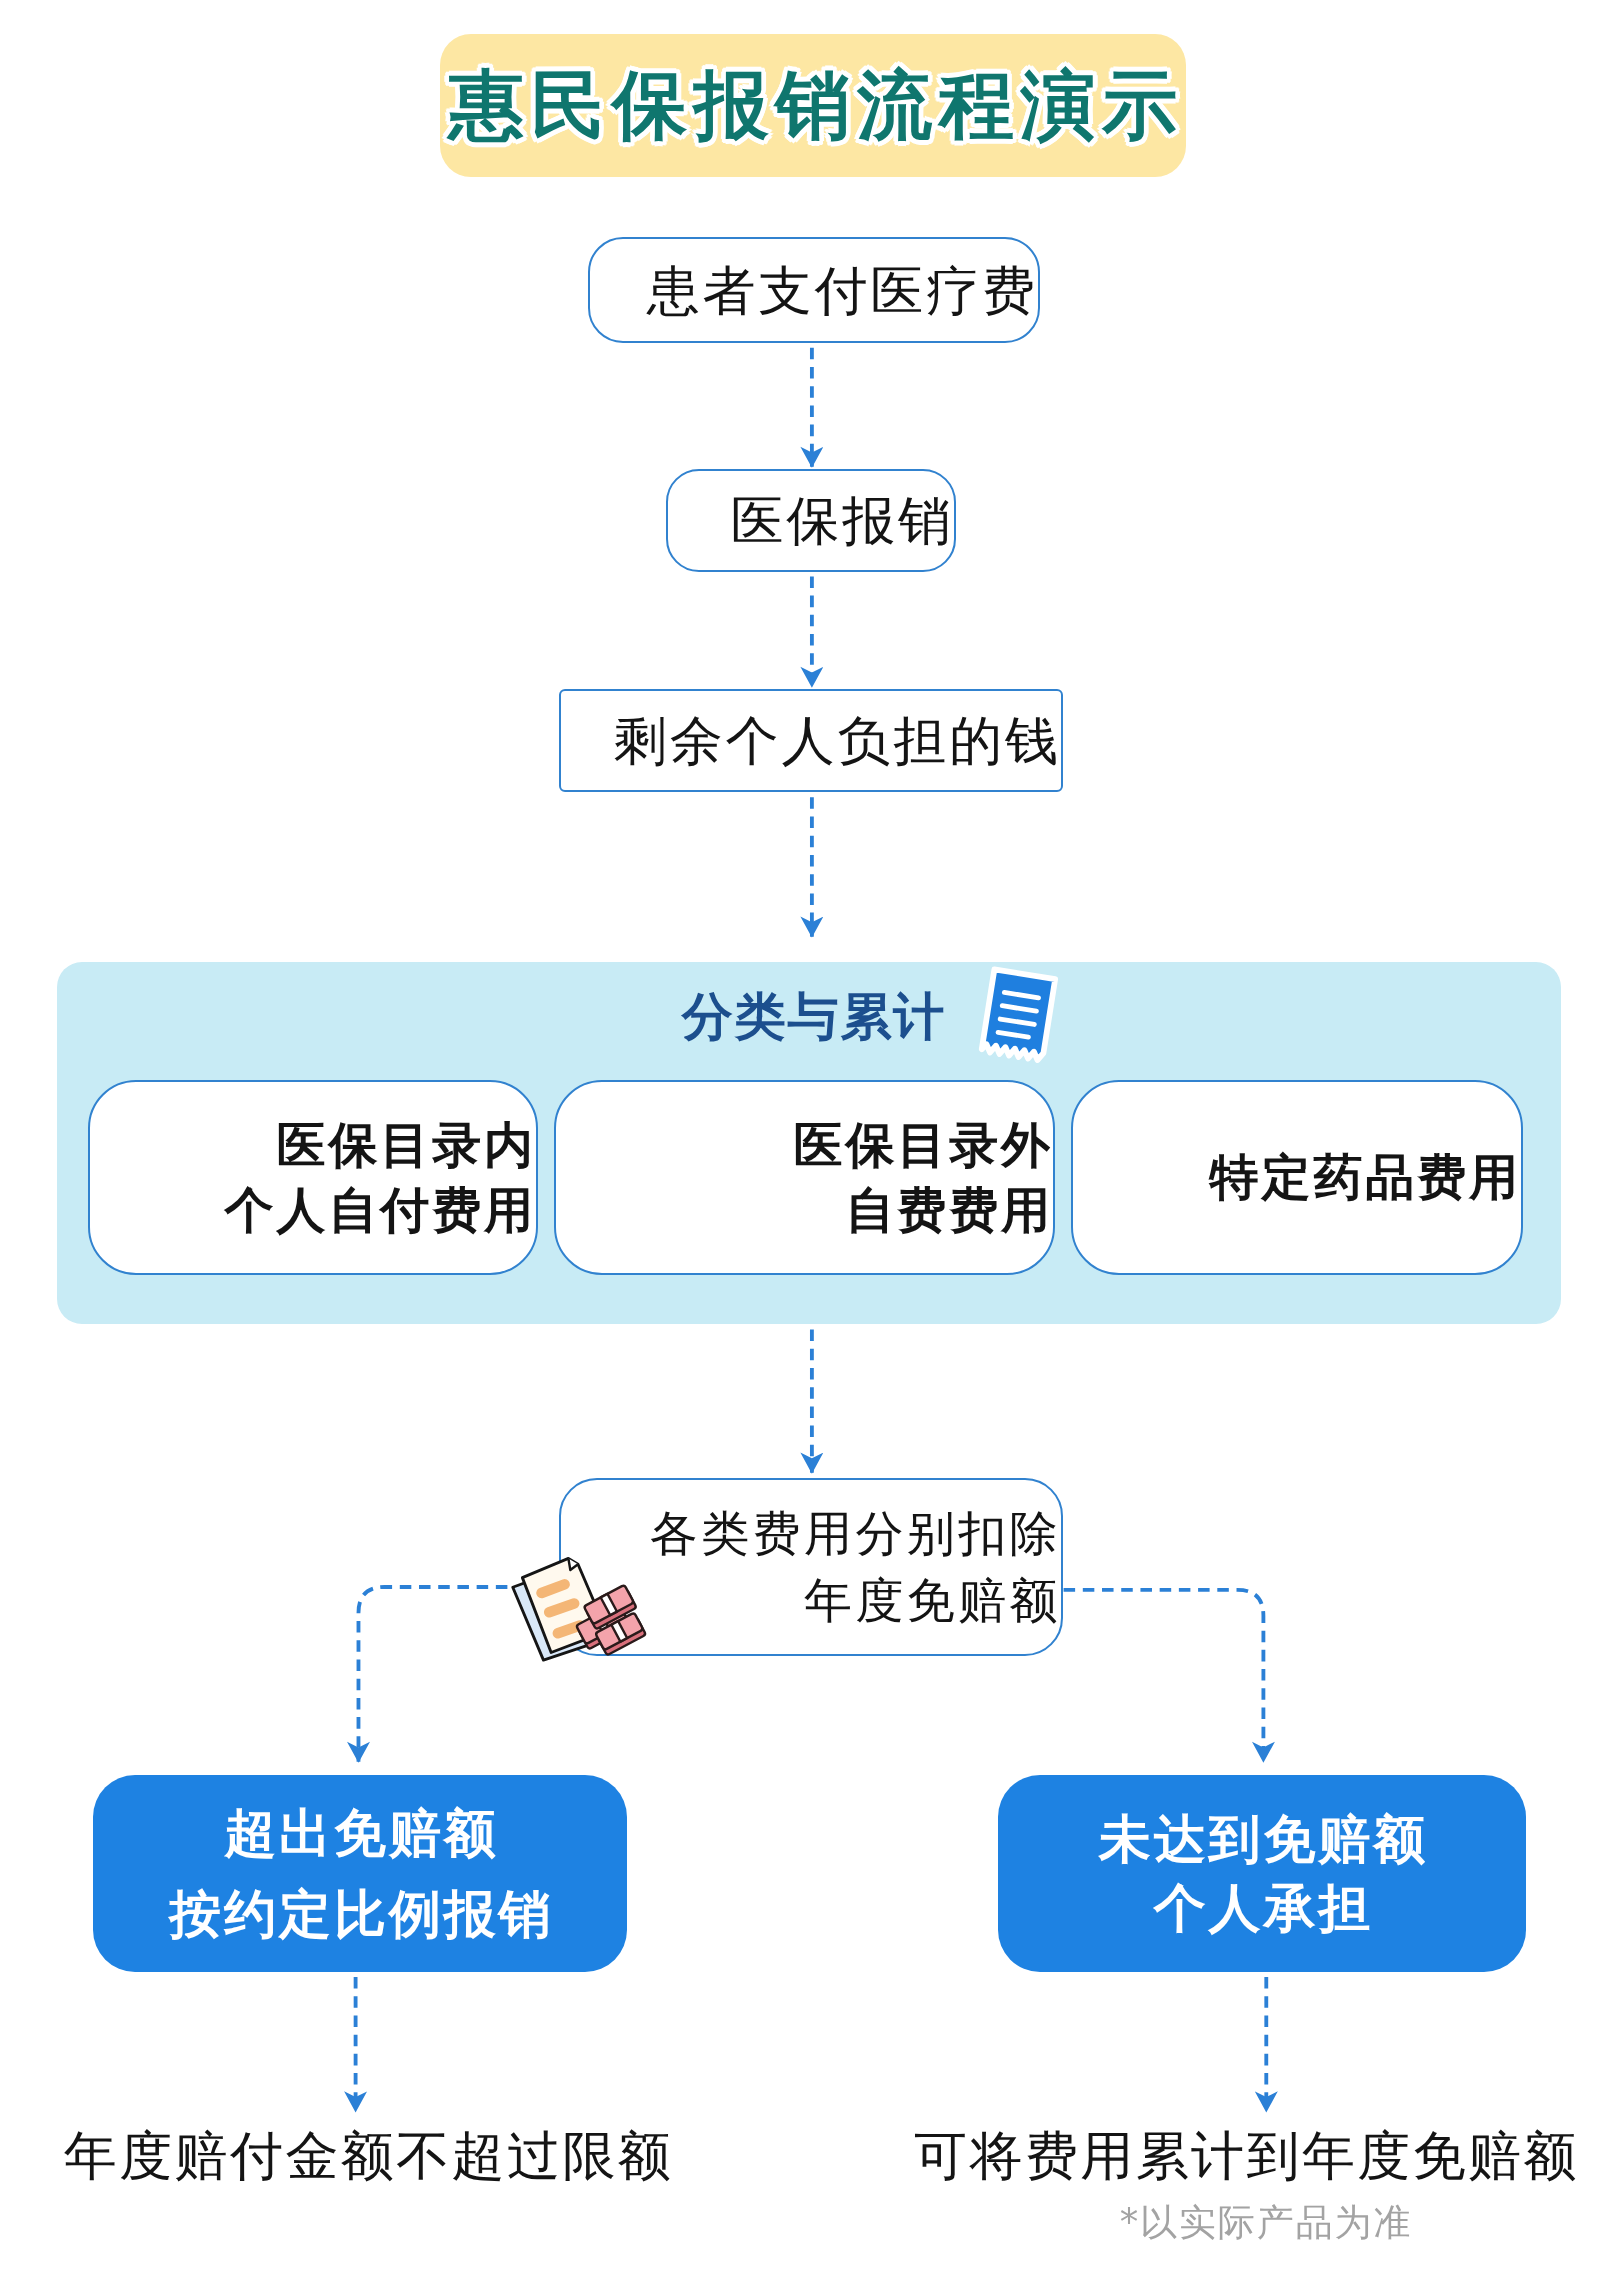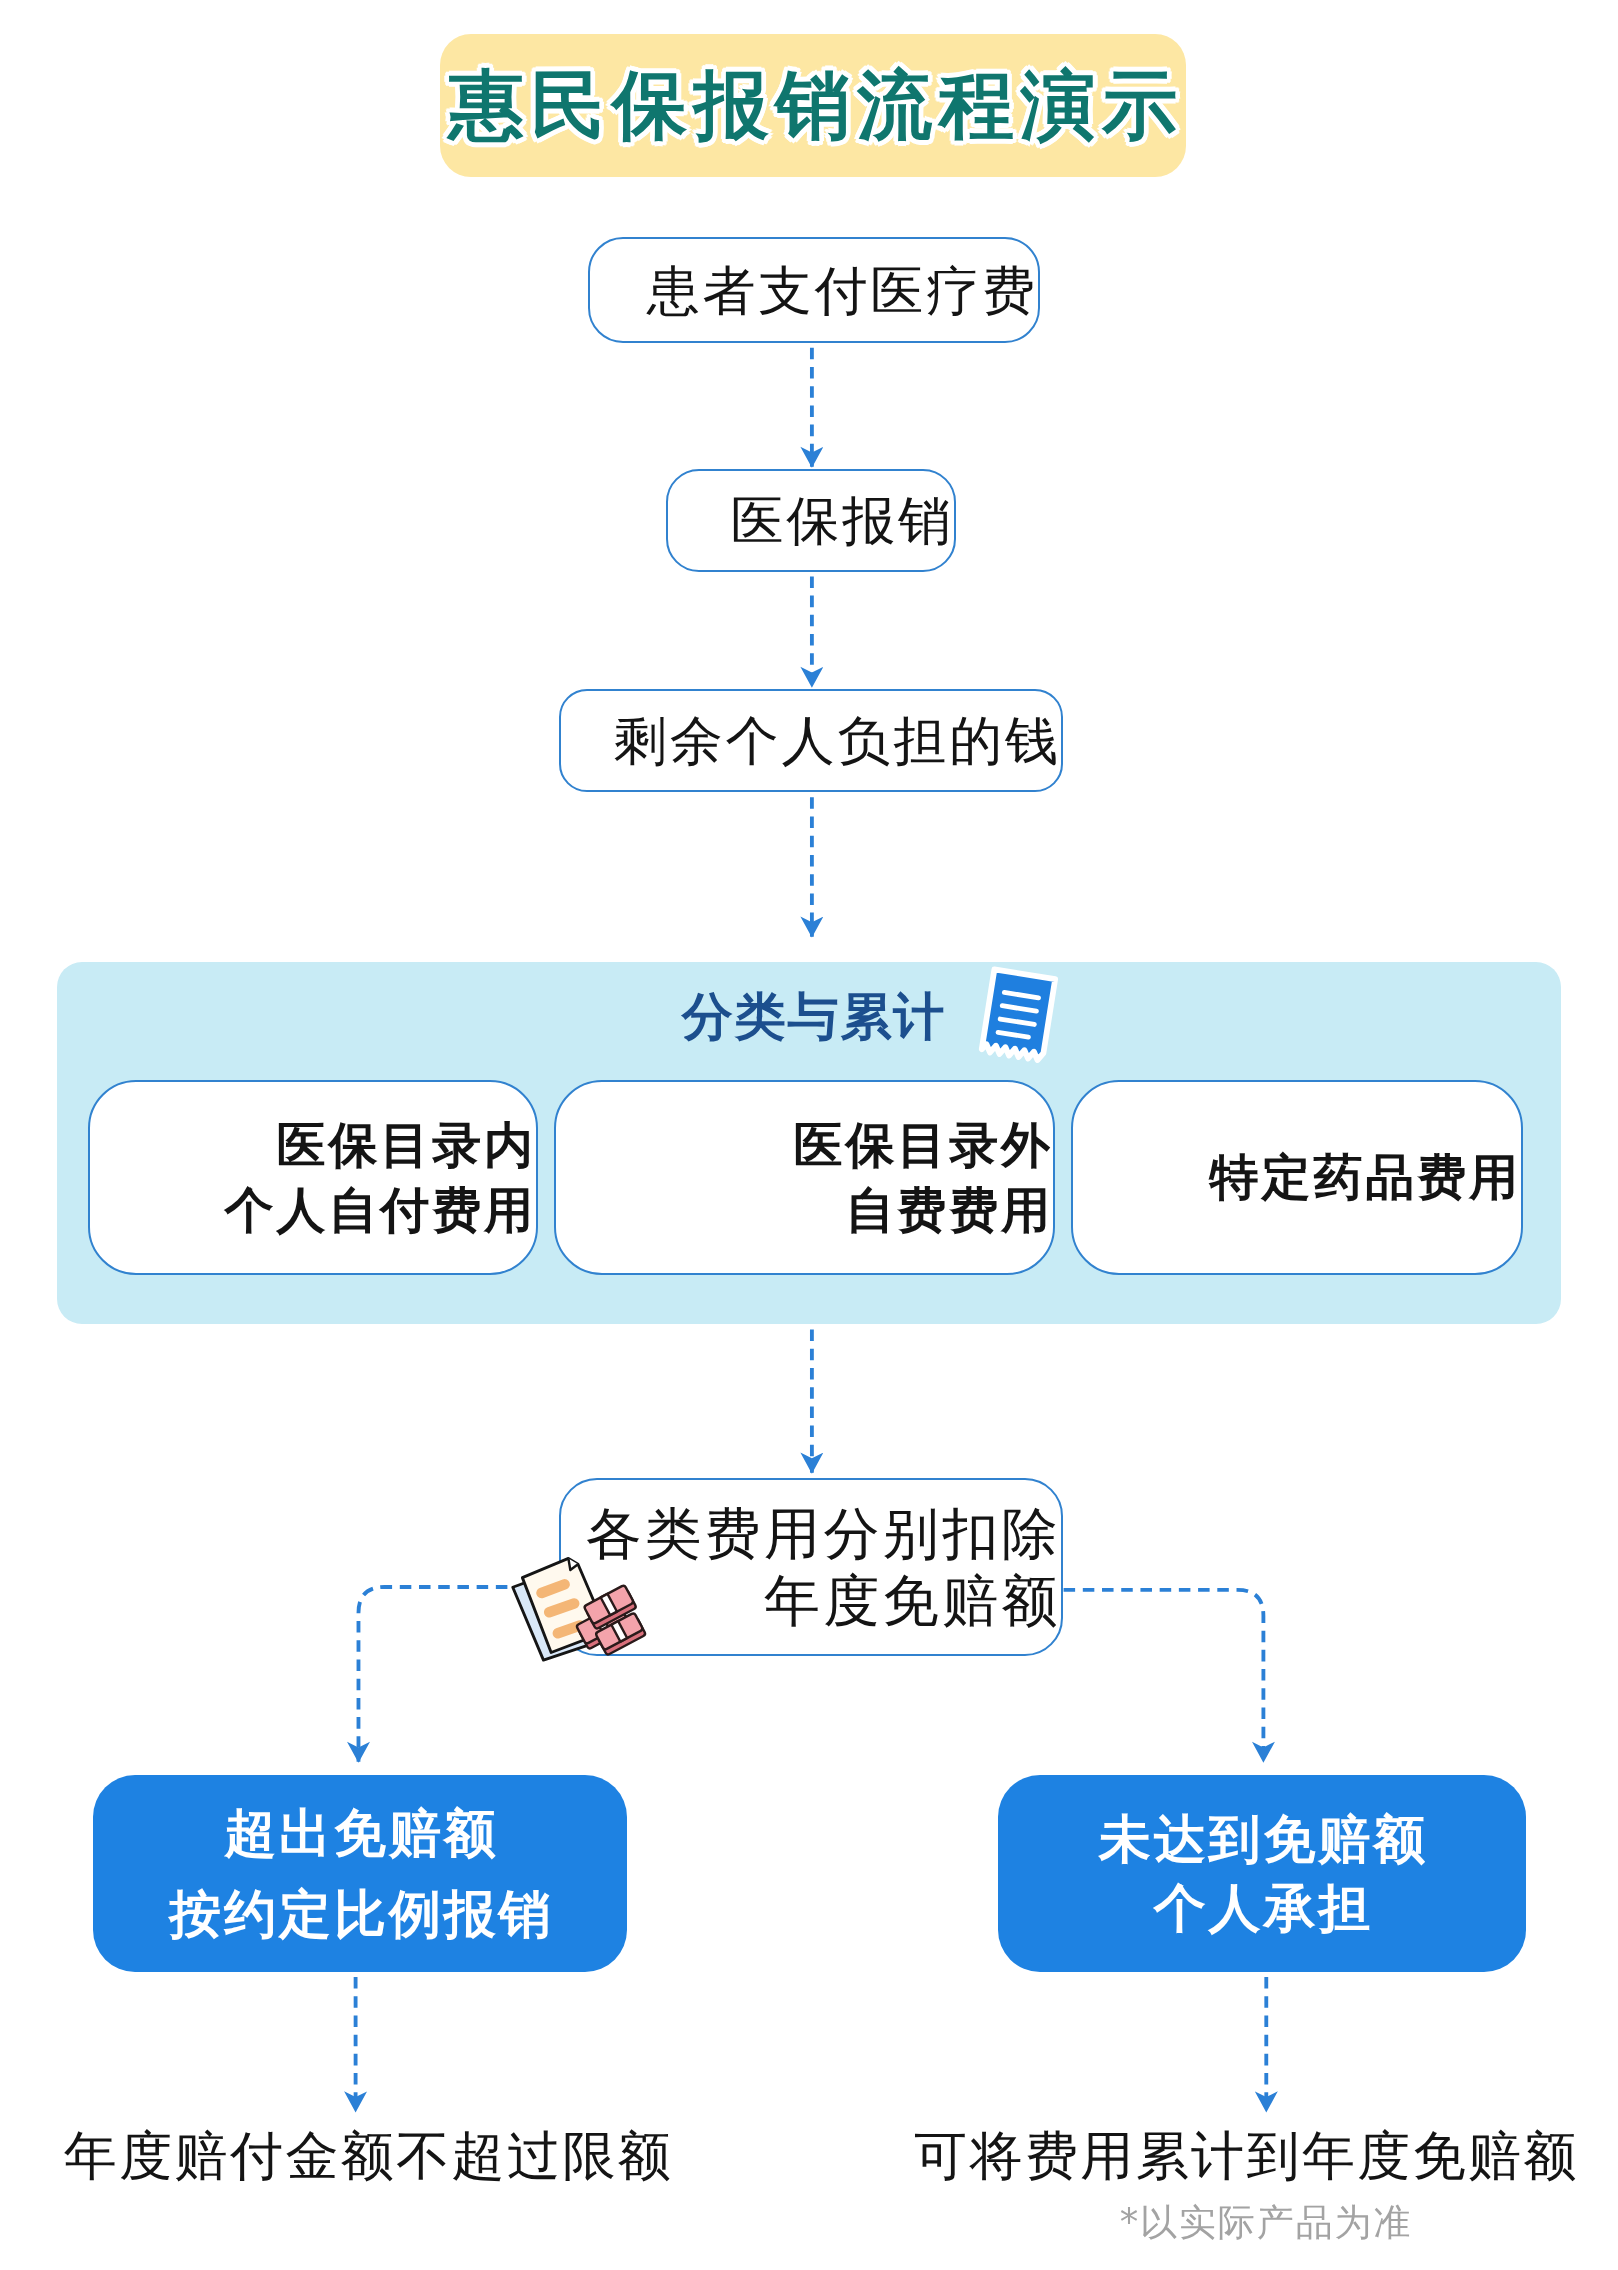--- a/index.html
+++ b/index.html
@@ -24,34 +24,34 @@
       4.8px 0 #fff,-4.8px 0 #fff,0 4.8px #fff,0 -4.8px #fff,
       3.8px 2.9px #fff,-3.8px 2.9px #fff,3.8px -2.9px #fff,-3.8px -2.9px #fff,
       2.9px 3.8px #fff,-2.9px 3.8px #fff,2.9px -3.8px #fff,-2.9px -3.8px #fff;
   }
 
   
   .step{font-size:53px;letter-spacing:2.9px;line-height:1;}
   .step .line{padding-left:2.9px;}
   #step-1{left:588px;top:237px;width:452px;height:106px;border-radius:35px;}
   #step-2{left:666px;top:469px;width:290px;height:103px;border-radius:33px;}
-  #step-3{left:559px;top:689px;width:504px;height:103px;border-radius:28px;}
+  #step-3{left:559px;top:689px;width:504px;height:103px;border-radius:6px;}
 
   
   #panel{left:57px;top:962px;width:1504px;height:362px;background:var(--panel);border-radius:25px;}
   #panel-title{left:670px;top:986px;width:288px;height:61px;font-size:51px;font-weight:800;color:var(--cat-title);letter-spacing:1.9px;line-height:1;}
   #receipt{left:968px;top:964px;width:100px;height:106px;}
   .cat{top:1080px;height:195px;border-radius:48px;font-size:49px;font-weight:800;letter-spacing:2.9px;line-height:65px;}
   .cat .line{padding-left:2.9px;}
   #cat-1{left:88px;width:450px;}
   #cat-2{left:554px;width:501px;}
   #cat-3{left:1071px;width:452px;}
 
   
-  #deduct{left:559px;top:1478px;width:504px;height:178px;border-radius:38px;font-size:56px;letter-spacing:3.4px;line-height:67px;}
+  #deduct{left:559px;top:1478px;width:504px;height:178px;border-radius:38px;font-size:48px;letter-spacing:3.4px;line-height:67px;}
   #deduct .line{padding-left:3.4px;}
   #docs{left:507px;top:1545px;width:142px;height:119px;}
 
   
   .outcome{top:1775px;height:197px;border-radius:42px;background:var(--accent);color:#fff;font-size:52px;font-weight:800;letter-spacing:2.9px;line-height:69px;}
   .outcome .line{padding-left:2.9px;}
   #outcome-1{left:93px;width:534px;gap:12px;}
   #outcome-2{left:998px;width:528px;}
 
   .result{top:2119px;width:663px;height:73px;font-size:53px;letter-spacing:2.4px;line-height:1;}

